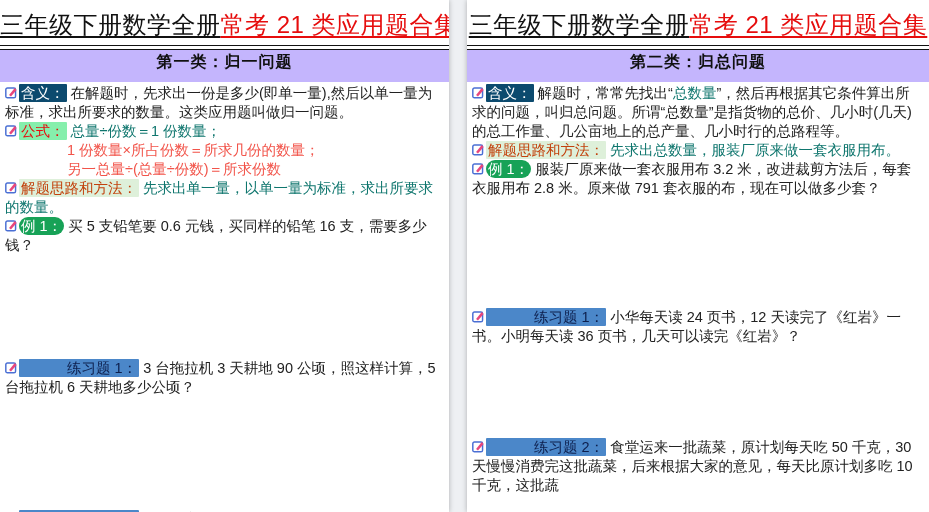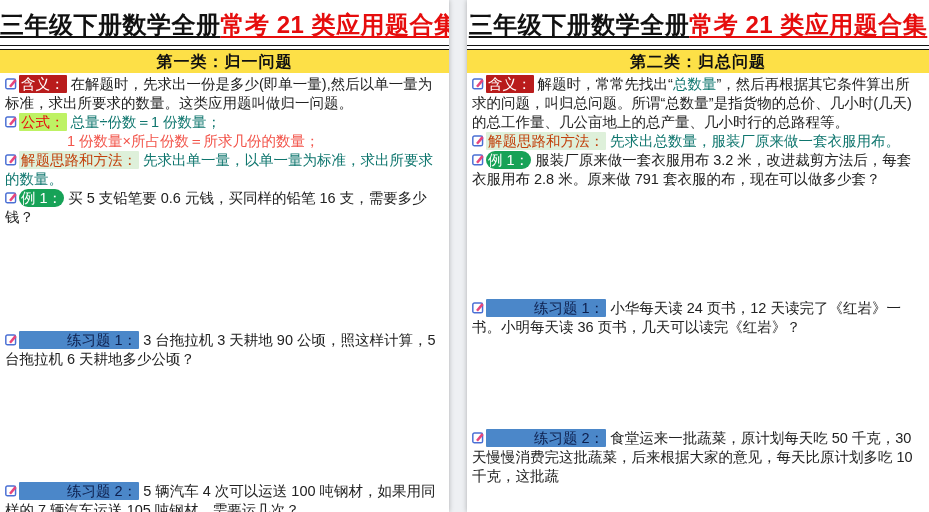--- a/index.html
+++ b/index.html
@@ -2,33 +2,33 @@
 <html><head>
 <meta charset="utf-8">
 <style>
   html,body{margin:0;padding:0;width:929px;height:512px;overflow:hidden;
     background:#eef0f3;font-family:"Liberation Sans","DejaVu Sans",sans-serif;}
   .page{position:absolute;top:0;height:512px;background:#ffffff;
     box-shadow:0 0 5px rgba(0,0,0,.28);overflow:hidden;}
   #page-left{left:0;width:449px;}
   #page-right{left:467px;width:462px;}
   .title-wrap{text-align:center;margin-top:9px;line-height:32px;white-space:nowrap;}
-  .title-black,.title-red{font-size:24px;font-weight:bold;letter-spacing:.5px;
+  .title-black,.title-red{font-size:24px;font-weight:normal;letter-spacing:.5px;
     text-decoration:underline;text-underline-offset:3px;text-decoration-thickness:2px;}
   .title-black{color:#111111;}
   .title-red{color:#e60d0d;}
   .double-rule{height:3px;border-top:1.5px solid #111;border-bottom:1.5px solid #111;margin-top:1px;}
-  .band{background:#fde047;text-align:center;font-size:16px;font-weight:bold;
-    color:#111;padding:2px 0 0 0;letter-spacing:1px;}
+  .band{background:#c4b5fd;text-align:center;font-size:16px;font-weight:bold;
+    color:#111;padding:2px 0 9px 0;letter-spacing:1px;}
   .content{padding:2px 6px 0 5px;font-size:14.5px;line-height:19px;color:#222222;}
   .para{margin:0;}
   .icon{display:inline-block;width:13px;height:13px;vertical-align:-1px;margin-right:1px;}
   .lbl{padding:1px 2px;border-radius:1px;}
-  .lbl-blue{background:#b91c1c;color:#ffffff;}
-  .lbl-yellow{background:#bef264;color:#e60d0d;}
+  .lbl-blue{background:#0c4a6e;color:#ffffff;}
+  .lbl-yellow{background:#86efac;color:#e60d0d;}
   .lbl-greenlight{background:#def0da;color:#c2410c;}
   .lbl-green{background:#17a257;color:#ffffff;border-radius:9px;}
   .lbl-bluedark{background:#4b87c9;color:#0d1f4d;padding-left:48px;}
   .red{color:#0f766e;}
   .fline{margin-left:62px;color:#f2544a;}
   .gap-a{height:104px;} .gap-b{height:113px;}
   .gap-c{height:110px;} .gap-d{height:92px;}
 </style>
 </head>
 <body>
@@ -46,20 +46,21 @@
             <rect x="1" y="2.5" width="12" height="12" rx="2" fill="#fff" stroke="#4a6fd4" stroke-width="1.8"></rect>
             <path d="M5 11 L12 2.5 L14.3 4.8 L7.3 13 Z" fill="#e8467c"></path>
           </svg></span><span class="lbl lbl-blue">含义：</span> <span>在解题时，先求出一份是多少(即单一量),然后以单一量为标准，求出所要求的数量。这类应用题叫做归一问题。</span>
     </div>
     <div class="para">
       <span class="icon"><svg width="13" height="13" viewBox="0 0 16 16">
             <rect x="1" y="2.5" width="12" height="12" rx="2" fill="#fff" stroke="#4a6fd4" stroke-width="1.8"></rect>
             <path d="M5 11 L12 2.5 L14.3 4.8 L7.3 13 Z" fill="#e8467c"></path>
           </svg></span><span class="lbl lbl-yellow">公式：</span> <span class="red">总量÷份数＝1 份数量；</span>
       <div class="fline">1 份数量×所占份数＝所求几份的数量；</div>
+      <div class="fline">另一总量÷(总量÷份数)＝所求份数</div>
     </div>
     <div class="para">
       <span class="icon"><svg width="13" height="13" viewBox="0 0 16 16">
             <rect x="1" y="2.5" width="12" height="12" rx="2" fill="#fff" stroke="#4a6fd4" stroke-width="1.8"></rect>
             <path d="M5 11 L12 2.5 L14.3 4.8 L7.3 13 Z" fill="#e8467c"></path>
           </svg></span><span class="lbl lbl-greenlight">解题思路和方法：</span> <span class="red">先求出单一量，以单一量为标准，求出所要求的数量。</span>
     </div>
     <div class="para">
       <span class="icon"><svg width="13" height="13" viewBox="0 0 16 16">
             <rect x="1" y="2.5" width="12" height="12" rx="2" fill="#fff" stroke="#4a6fd4" stroke-width="1.8"></rect>

